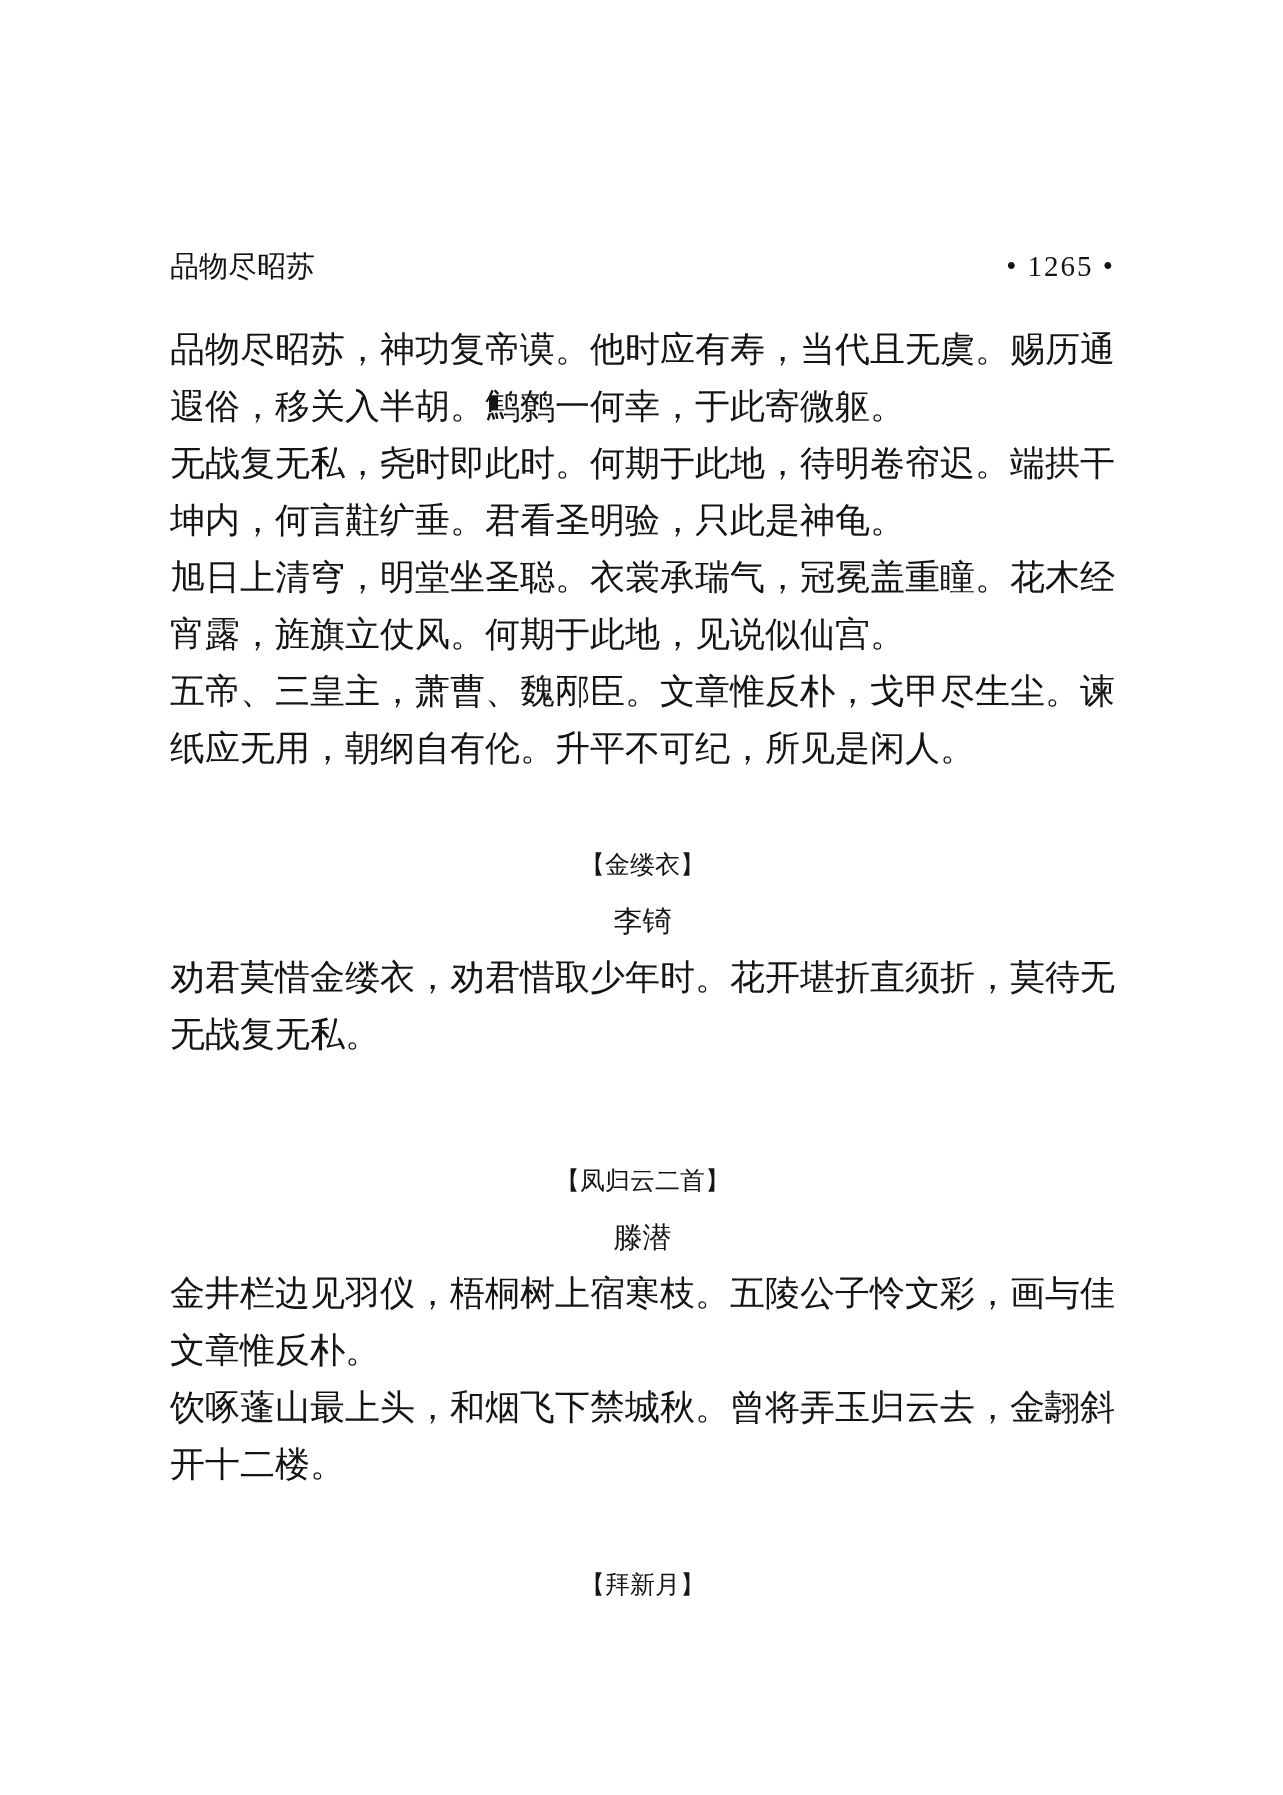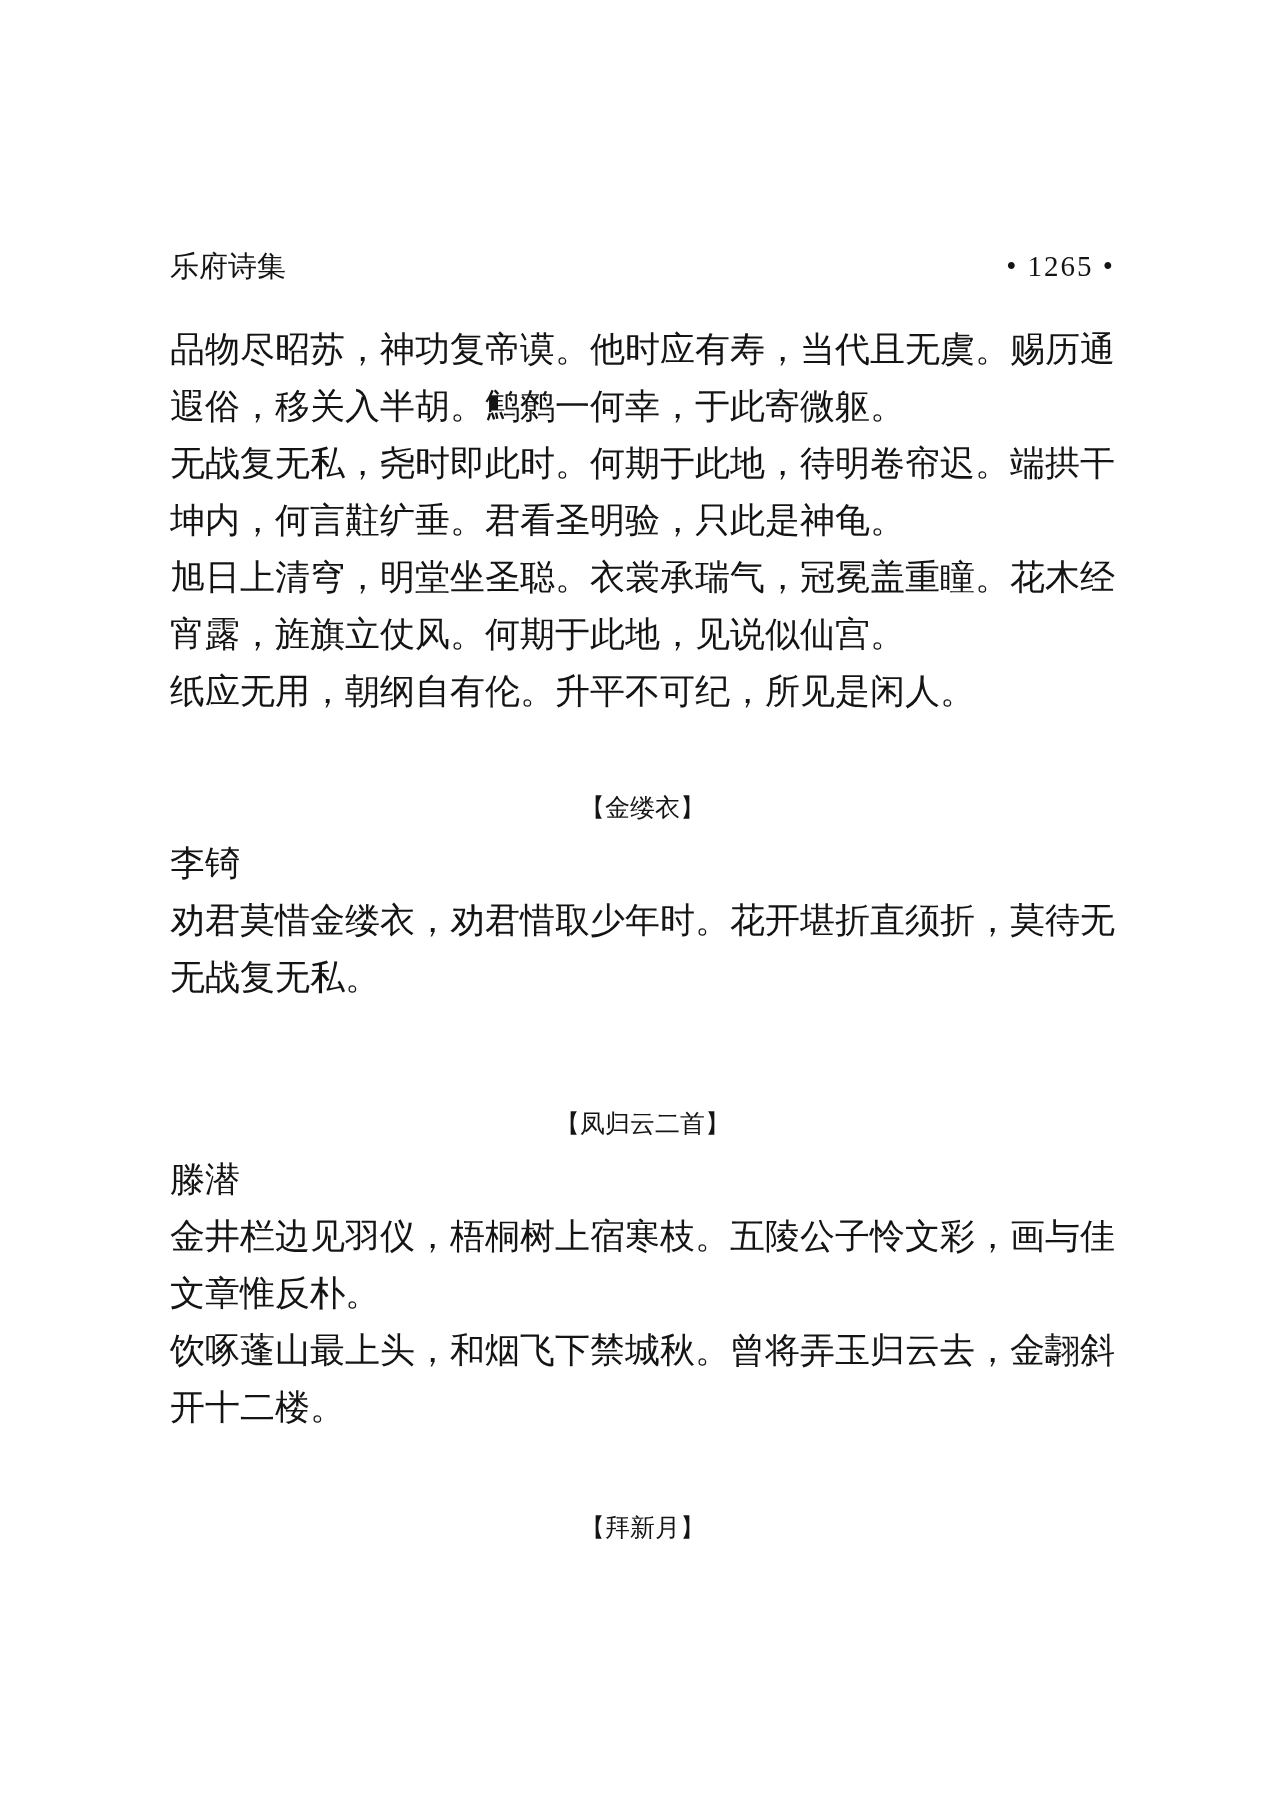--- a/index.html
+++ b/index.html
@@ -41,46 +41,47 @@
     line-height: 57px;
     white-space: nowrap;
     text-align: left;
   }
   .poem-title {
     font-size: 25px;
     line-height: 57px;
     text-align: center;
   }
   .poem-author {
-    font-size: 35px;
+    font-size: 29px;
     line-height: 57px;
-    text-align: left;
+    text-align: center;
   }
   .section { margin: 0; }
   .content > .section:nth-child(1) { margin-top: 38px; }
   .content > .section:nth-child(2) .poem-title { margin-top: 58px; }
   .content > .section:nth-child(3) .poem-title { margin-top: 88px; }
   .content > .section:nth-child(4) .poem-title { margin-top: 62px; }
 </style>
 </head>
 <body>
 
 <div class="page">
   <div class="header">
-    <span class="running-title">乐府诗集</span>
+    <span class="running-title">品物尽昭苏</span>
     <span class="page-number">• 1265 •</span>
   </div>
   <div class="content" id="content">
       <div class="section">
         <div class="line">品物尽昭苏，神功复帝谟。他时应有寿，当代且无虞。赐历通</div>
         <div class="line">遐俗，移关入半胡。鹪鹩一何幸，于此寄微躯。</div>
         <div class="line">无战复无私，尧时即此时。何期于此地，待明卷帘迟。端拱干</div>
         <div class="line">坤内，何言黈纩垂。君看圣明验，只此是神龟。</div>
         <div class="line">旭日上清穹，明堂坐圣聪。衣裳承瑞气，冠冕盖重瞳。花木经</div>
         <div class="line">宵露，旌旗立仗风。何期于此地，见说似仙宫。</div>
+        <div class="line">五帝、三皇主，萧曹、魏邴臣。文章惟反朴，戈甲尽生尘。谏</div>
         <div class="line">纸应无用，朝纲自有伦。升平不可纪，所见是闲人。</div>
       </div>
       <div class="section">
         <div class="poem-title">【金缕衣】</div>
         <div class="poem-author">李锜</div>
         <div class="line">劝君莫惜金缕衣，劝君惜取少年时。花开堪折直须折，莫待无</div>
         <div class="line">无战复无私。</div>
       </div>
       <div class="section">
         <div class="poem-title">【凤归云二首】</div>

